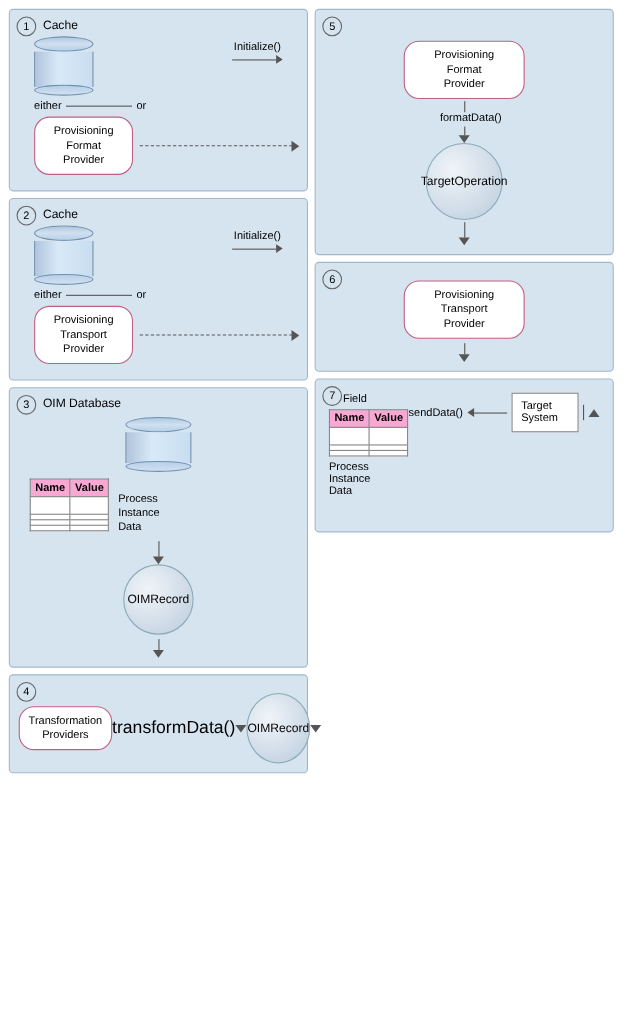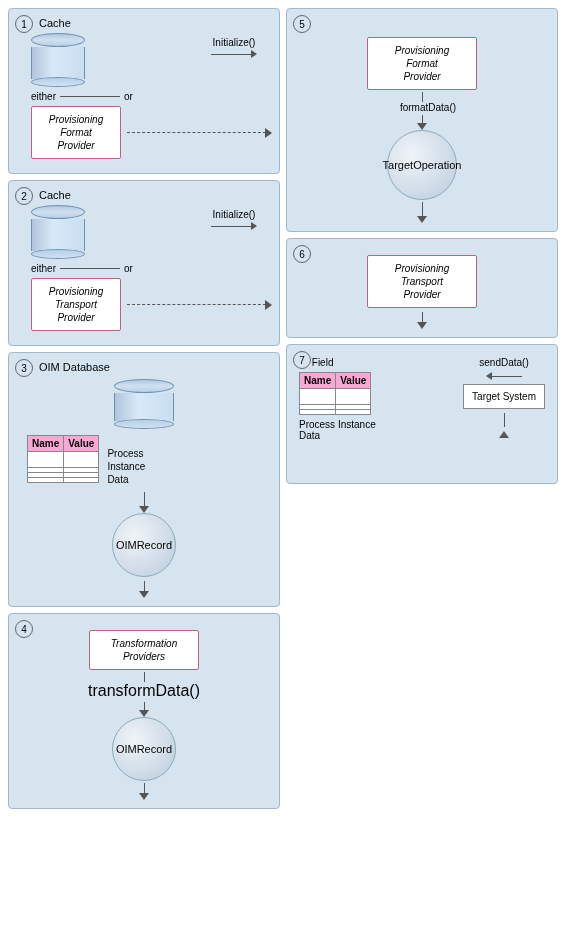--- a/index.html
+++ b/index.html
@@ -55,24 +55,23 @@
       background: #d6e4f0;
       z-index: 2;
     }
 
     
     .pink-box {
       border: 1.5px solid #c06080;
       background: #fff;
       padding: 6px 8px;
       text-align: center;
-      border-radius: 2px;
+      border-radius: 14px;
       font-size: 11px;
       line-height: 1.3;
-      font-style: italic;
     }
 
     
     .cylinder {
       display: flex;
       flex-direction: column;
       align-items: center;
       width: 54px;
     }
 
@@ -307,21 +306,21 @@
 
       <div style="display:flex;flex-direction:column;align-items:center;margin-top:4px;">
         <div style="width:1px;height:10px;background:#555;"></div>
         <div class="arrow-down"></div>
       </div>
     </div>
 
     <div class="panel">
       <div class="panel-number">4</div>
 
-      <div style="display:flex;flex-direction:column;align-items:center;margin-top:8px;">
+      <div style="display:flex;flex-direction:row;align-items:center;margin-top:8px;">
         <div class="pink-box" style="width:110px;font-size:10px;">Transformation<br>Providers</div>
         <div style="width:1px;height:10px;background:#555;margin-top:2px;"></div>
         <div style="font-size:16px;">transformData()</div>
         <div style="width:1px;height:8px;background:#555;margin-top:2px;"></div>
         <div class="arrow-down"></div>
         <div class="circle-shape-sm">
           <span>OIMRecord</span>
         </div>
         <div style="width:1px;height:10px;background:#555;margin-top:2px;"></div>
         <div class="arrow-down"></div>
@@ -381,21 +380,21 @@
                 </tr>
             <tr>
                   <td></td>
                   <td></td>
                 </tr>
           </tbody>
             </table>
           <div style="font-size:10px;margin-top:4px;">Process Instance<br>Data</div>
         </div>
 
-        <div style="display:flex;flex-direction:column;align-items:center;gap:4px;">
+        <div style="display:flex;flex-direction:row;align-items:center;gap:4px;">
           <div style="font-size:10px;">sendData()</div>
           <div style="display:flex;align-items:center;">
             <div style="width:0;height:0;border-top:4px solid transparent;border-bottom:4px solid transparent;border-right:6px solid #555;"></div>
             <div style="width:30px;height:1px;background:#555;"></div>
           </div>
 
           <div style="border:1px solid #888;background:#fff;padding:6px 8px;font-size:10px;text-align:left;">
             <span>Target System</span>
           </div>
           <div style="width:1px;height:14px;background:#555;"></div>

